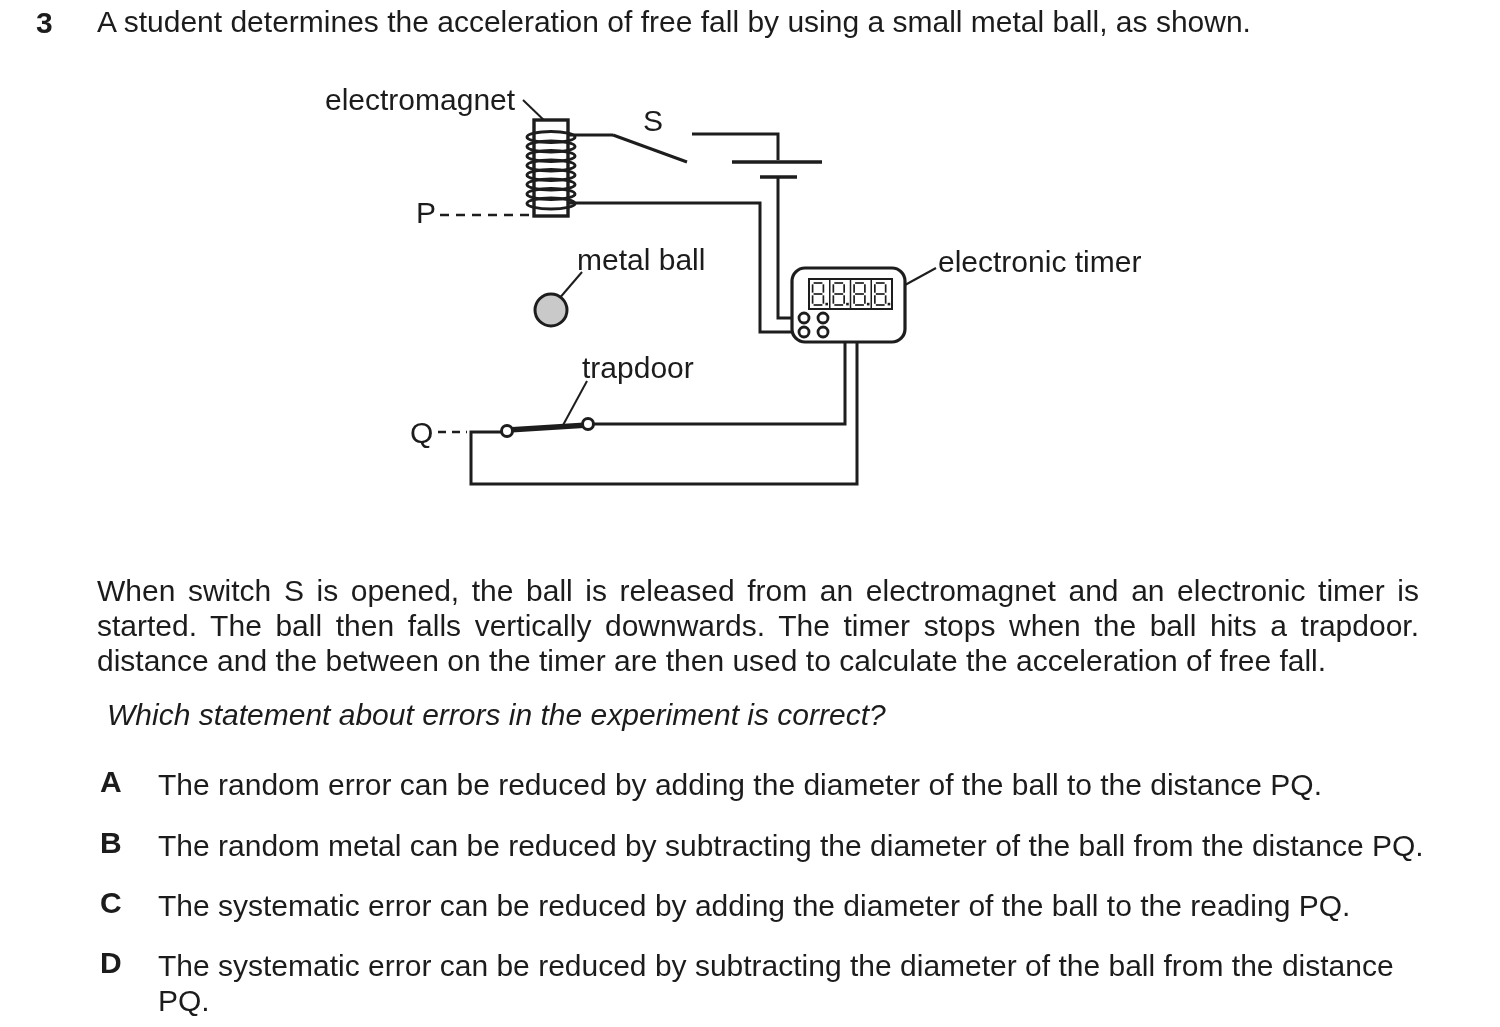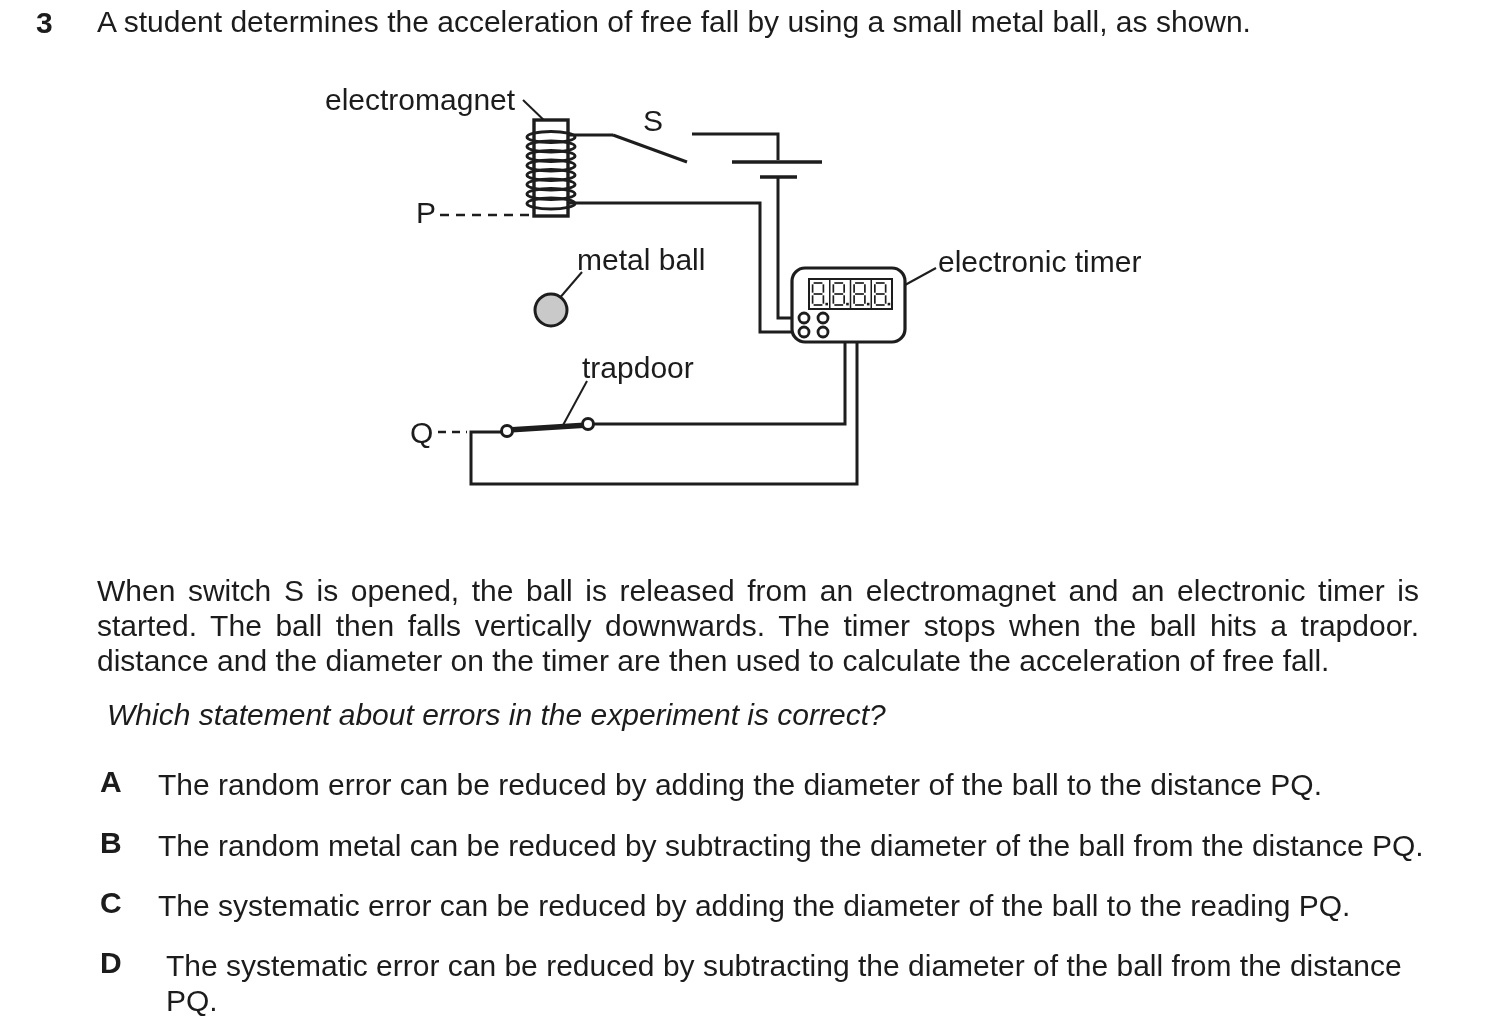--- a/index.html
+++ b/index.html
@@ -42,21 +42,21 @@
   .node2{fill:#ffffff;stroke:var(--line-color);stroke-width:2.8;}
   .timer-body{fill:#ffffff;stroke:var(--line-color);stroke-width:3.2;}
   .disp{fill:#ffffff;stroke:var(--line-color);stroke-width:2;}
   .divl{stroke:var(--line-color);stroke-width:1.5;fill:none;}
   #experiment-description{left:97px;top:525px;width:1322px;margin-top:48px;}
   .desc-line{text-align:justify;text-align-last:justify;}
   .desc-line:last-child{text-align-last:left;}
   #question-prompt{left:107px;top:697px;width:1340px;font-style:italic;}
   .option-letter{position:absolute;left:100px;top:0;font-weight:700;}
   .option-text{position:absolute;left:158px;top:3px;white-space:nowrap;}
-  .option-text.wrap{white-space:normal;width:1270px;margin-left:8px;}
+  .option-text.wrap{white-space:normal;width:1270px;}
   #option-a{left:0;top:764px;width:1500px;}
   #option-b{left:0;top:825px;width:1500px;}
   #option-c{left:0;top:885px;width:1500px;}
   #option-d{left:0;top:945px;width:1500px;}
 </style>
 </head>
 <body>
 
 <div class="abs" id="question-number">3</div>
 <div class="abs" id="question-stem">A student determines the acceleration of free fall by using a small metal ball, as shown.</div>
@@ -158,21 +158,21 @@
   <text x="297" y="190">metal ball</text>
   <text x="658" y="192">electronic timer</text>
   <text x="302" y="298">trapdoor</text>
   <text x="130" y="363">Q</text>
 </svg>
 </div>
 
 <div class="abs" id="experiment-description">
   <div class="desc-line">When switch S is opened, the ball is released from an electromagnet and an electronic timer is</div>
   <div class="desc-line">started. The ball then falls vertically downwards. The timer stops when the ball hits a trapdoor.</div>
-  <div class="desc-line">distance and the diameter on the timer are then used to calculate the acceleration of free fall.</div>
+  <div class="desc-line">distance and the between on the timer are then used to calculate the acceleration of free fall.</div>
 </div>
 
 <div class="abs" id="question-prompt">Which statement about errors in the experiment is correct?</div>
 
 <div class="abs" id="option-a">
   <span class="option-letter">A</span>
   <span class="option-text">The random error can be reduced by adding the diameter of the ball to the distance PQ.</span>
 </div>
 <div class="abs" id="option-b">
   <span class="option-letter">B</span>

